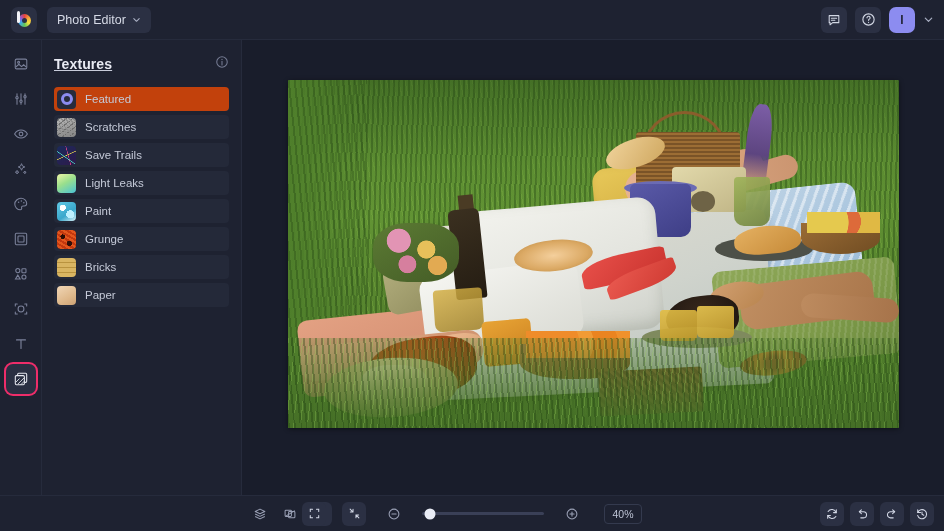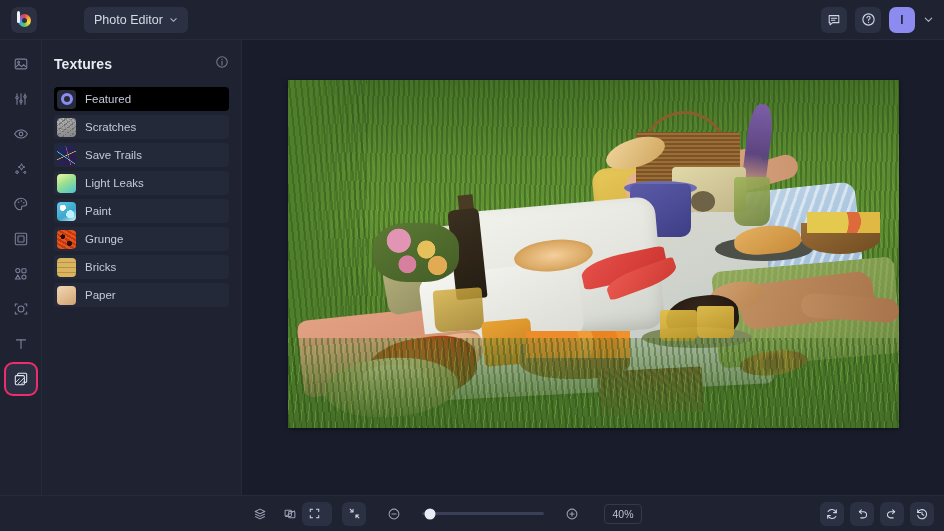--- a/index.html
+++ b/index.html
@@ -10,21 +10,20 @@
     color:#c8ccda;
     -webkit-font-smoothing:antialiased;
   }
   .app { position:relative; width:944px; height:531px; display:flex; flex-direction:column; }
 
   
   .topbar {
     height:40px; flex:0 0 40px; background:#1e2231;
     display:flex; align-items:center; position:relative;
     border-bottom:1px solid #262b3c;
-    gap:37px;
   }
   .logo-btn {
     width:26px;height:26px;margin-left:11px;border-radius:7px;
     background:#2b3043; display:flex;align-items:center;justify-content:center;
   }
   .logo-mark{ width:17px;height:17px;position:relative; }
   .logo-mark .ring{
     position:absolute;left:2px;top:3px;width:13px;height:13px;border-radius:50%;
     background:conic-gradient(#e8433f,#f3a93c,#f3e03c,#5fc45a,#3fa8e8,#8a5fe0,#e8433f);
   }
@@ -78,29 +77,30 @@
   .rail-item svg{ display:block; }
 
   
   .panel{
     width:200px; flex:0 0 200px; background:#1e2231; border-right:1px solid #262b3c;
     display:flex; flex-direction:column; padding:0 12px;
   }
   .panel-head{
     height:40px; display:flex;align-items:center;justify-content:space-between;
     padding-top:8px;
+    text-decoration:underline;
   }
   .panel-title{ font-size:14px; color:#e8eaf2; font-weight:bold; letter-spacing:.1px; }
   .info-ic{ color:#767c94; }
   .tex-list{ margin-top:7px; display:flex; flex-direction:column; gap:4px; }
   .tex-item{
     height:24px; border-radius:4px; display:flex; align-items:center; gap:9px;
     padding-left:3px; background:#242939;
   }
-  .tex-item.sel{ background:#000000; }
+  .tex-item.sel{ background:#c2410c; }
   .tex-thumb{
     width:19px;height:19px;border-radius:4px;flex:0 0 19px; overflow:hidden; position:relative;
   }
   .tex-label{ font-size:11.5px; color:#c5cad8; }
 
   
   .t-featured{ background:#262b3c; display:flex;align-items:center;justify-content:center; }
   .t-featured .fm{
     width:12px;height:12px;border-radius:50%;
     border:3px solid #8c8cf0; box-sizing:border-box;

